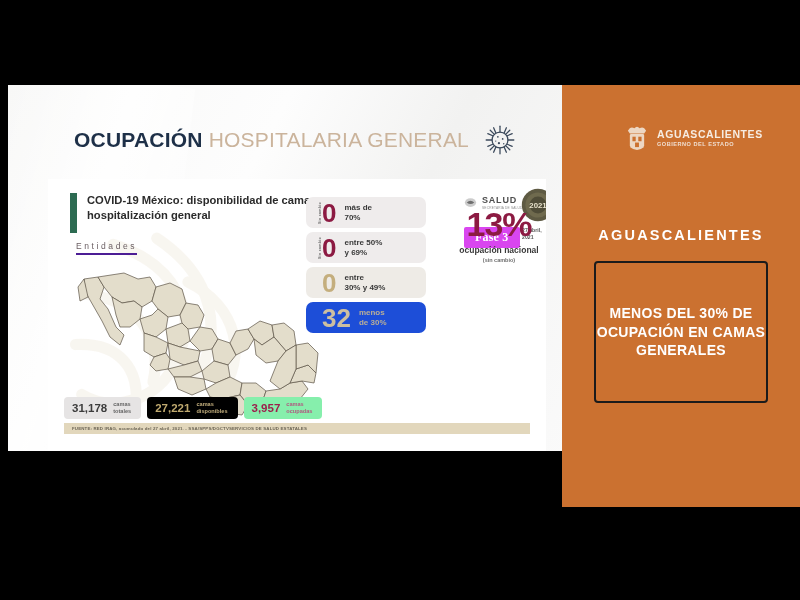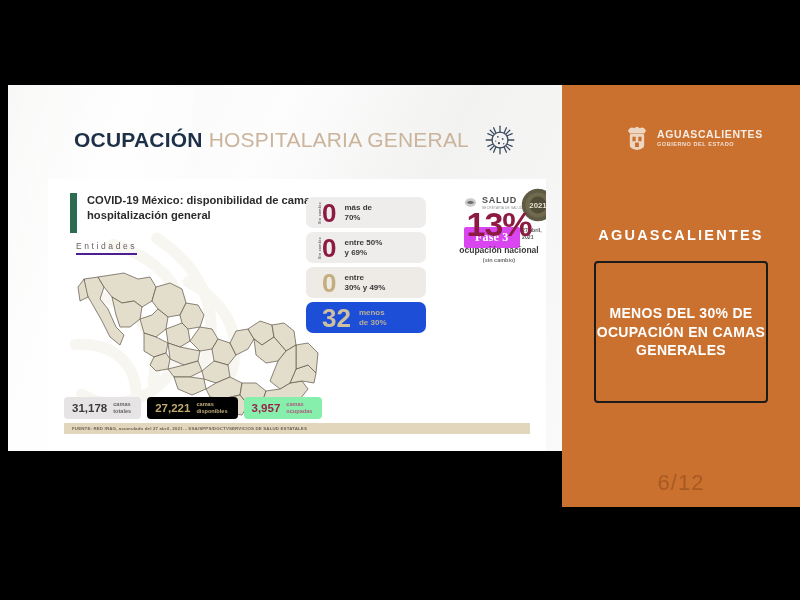--- a/index.html
+++ b/index.html
@@ -312,16 +312,15 @@
         <div class="gov-t2">GOBIERNO DEL ESTADO</div>
       </div>
     </div>
 
     <div class="state-name">AGUASCALIENTES</div>
 
     <div class="callout">
       <div class="callout-txt">MENOS DEL 30% DE OCUPACIÓN EN CAMAS GENERALES</div>
     </div>
 
-    <div class="pagenum">6/12</div>
   </div>
 
 </div>
 
 </body></html>

